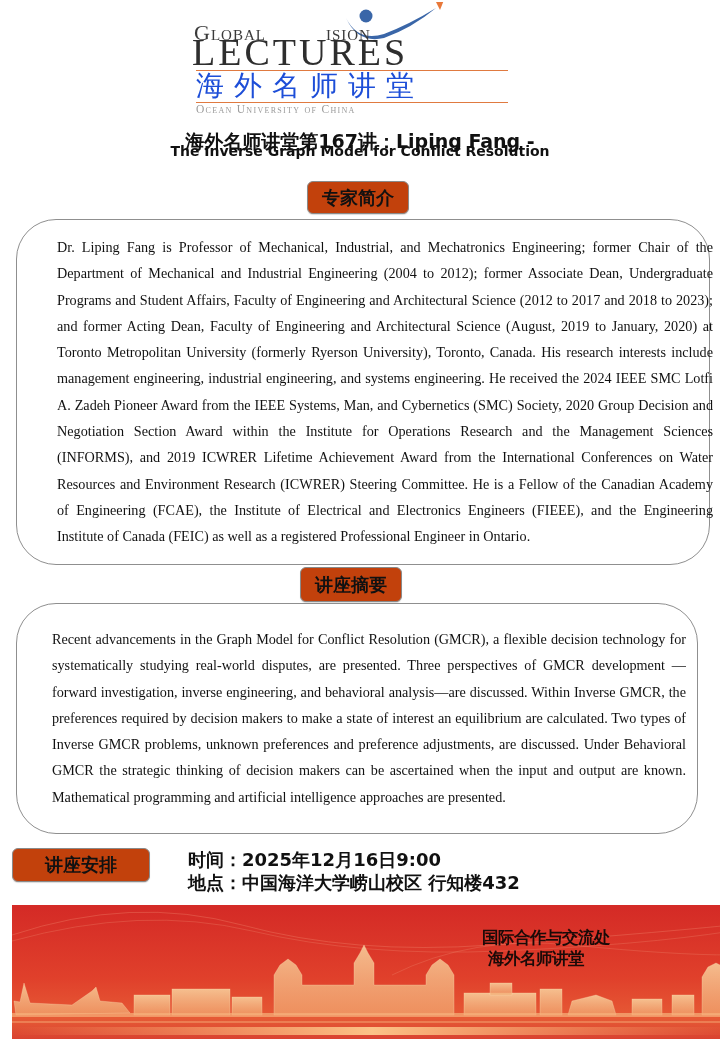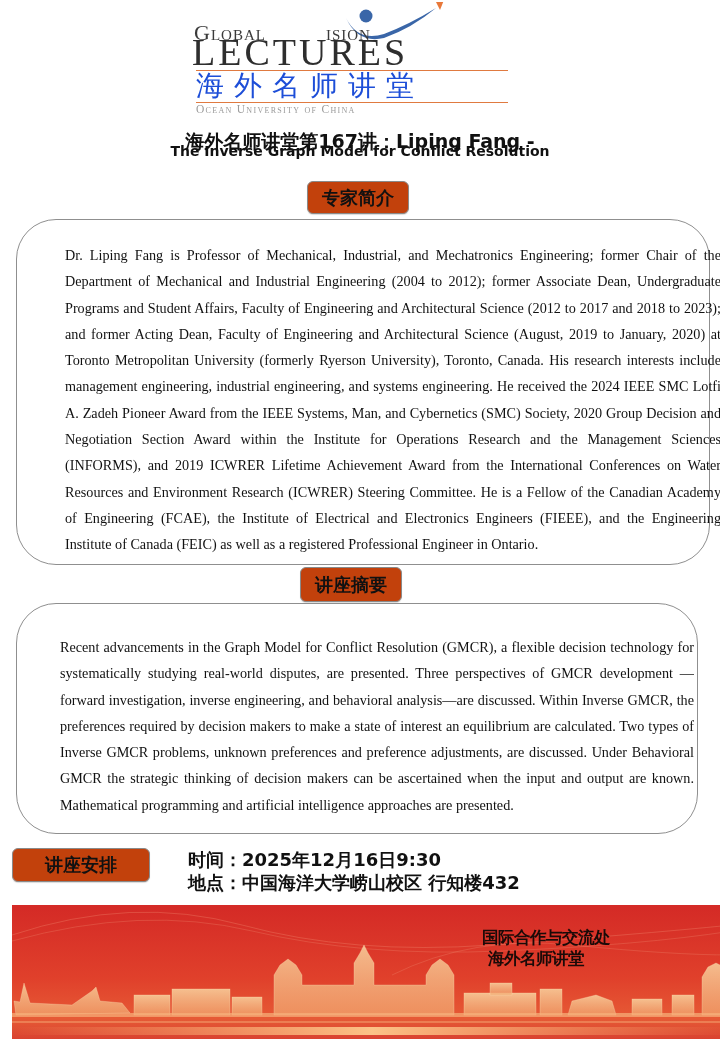--- a/index.html
+++ b/index.html
@@ -32,21 +32,21 @@
           font-weight: bold; font-size: 18px; color: #111; text-align: center;
           font-family: "DejaVu Sans", sans-serif; box-shadow: 0 1px 1px rgba(0,0,0,0.15); }
   .pill.expert { left: 307px; top: 181px; width: 100px; height: 31px; line-height: 31px; }
   .pill.abstract { left: 300px; top: 567px; width: 100px; height: 33px; line-height: 33px; }
   .pill.schedule { left: 12px; top: 848px; width: 136px; height: 32px; line-height: 32px; }
 
   
   .box { position: absolute; border: 1.5px solid #8f8f8f; border-radius: 40px; background: #fff; }
   .box.bio { left: 16px; top: 219px; width: 692px; height: 344px; }
   .box.abs { left: 16px; top: 603px; width: 680px; height: 229px; }
-  .box p { margin: 16px; font-family: "Liberation Serif", serif; font-size: 14.2px; line-height: 26.3px;
+  .box p { margin: 8px; font-family: "Liberation Serif", serif; font-size: 14.2px; line-height: 26.3px;
            color: #111; text-align: justify; }
   .box.bio p { position: absolute; left: 32px; top: 6px; width: 656px; }
   .box.abs p { position: absolute; left: 27px; top: 14px; width: 634px; }
 
   
   .sched { position: absolute; left: 188px; top: 848px; font-weight: bold; font-size: 18px;
            line-height: 23px; color: #111; font-family: "DejaVu Sans", sans-serif; }
 
   
   .banner { position: absolute; left: 12px; top: 905px; width: 720px; height: 162px; overflow: hidden;
@@ -83,21 +83,21 @@
   <p>Dr. Liping Fang is Professor of Mechanical, Industrial, and Mechatronics Engineering; former Chair of the Department of Mechanical and Industrial Engineering (2004 to 2012); former Associate Dean, Undergraduate Programs and Student Affairs, Faculty of Engineering and Architectural Science (2012 to 2017 and 2018 to 2023); and former Acting Dean, Faculty of Engineering and Architectural Science (August, 2019 to January, 2020) at Toronto Metropolitan University (formerly Ryerson University), Toronto, Canada. His research interests include management engineering, industrial engineering, and systems engineering. He received the 2024 IEEE SMC Lotfi A. Zadeh Pioneer Award from the IEEE Systems, Man, and Cybernetics (SMC) Society, 2020 Group Decision and Negotiation Section Award within the Institute for Operations Research and the Management Sciences (INFORMS), and 2019 ICWRER Lifetime Achievement Award from the International Conferences on Water Resources and Environment Research (ICWRER) Steering Committee. He is a Fellow of the Canadian Academy of Engineering (FCAE), the Institute of Electrical and Electronics Engineers (FIEEE), and the Engineering Institute of Canada (FEIC) as well as a registered Professional Engineer in Ontario.</p>
 </div>
 
 <div class="pill abstract">讲座摘要</div>
 <div class="box abs">
   <p>Recent advancements in the Graph Model for Conflict Resolution (GMCR), a flexible decision technology for systematically studying real-world disputes, are presented. Three perspectives of GMCR development —forward investigation, inverse engineering, and behavioral analysis—are discussed. Within Inverse GMCR, the preferences required by decision makers to make a state of interest an equilibrium are calculated. Two types of Inverse GMCR problems, unknown preferences and preference adjustments, are discussed. Under Behavioral GMCR the strategic thinking of decision makers can be ascertained when the input and output are known. Mathematical programming and artificial intelligence approaches are presented.</p>
 </div>
 
 <div class="pill schedule">讲座安排</div>
 <div class="sched">
-  <div>时间：2025年12月16日9:30</div>
+  <div>时间：2025年12月16日9:00</div>
   <div>地点：中国海洋大学崂山校区 行知楼432</div>
 </div>
 
 <div class="banner">
   <svg width="720" height="134" viewBox="0 0 720 134">
     <defs>
       <linearGradient id="sky" x1="0" y1="0" x2="0" y2="1">
         <stop offset="0" stop-color="#f9d4a0" stop-opacity="0.85"></stop>
         <stop offset="1" stop-color="#f2a870" stop-opacity="0.7"></stop>
       </linearGradient>

